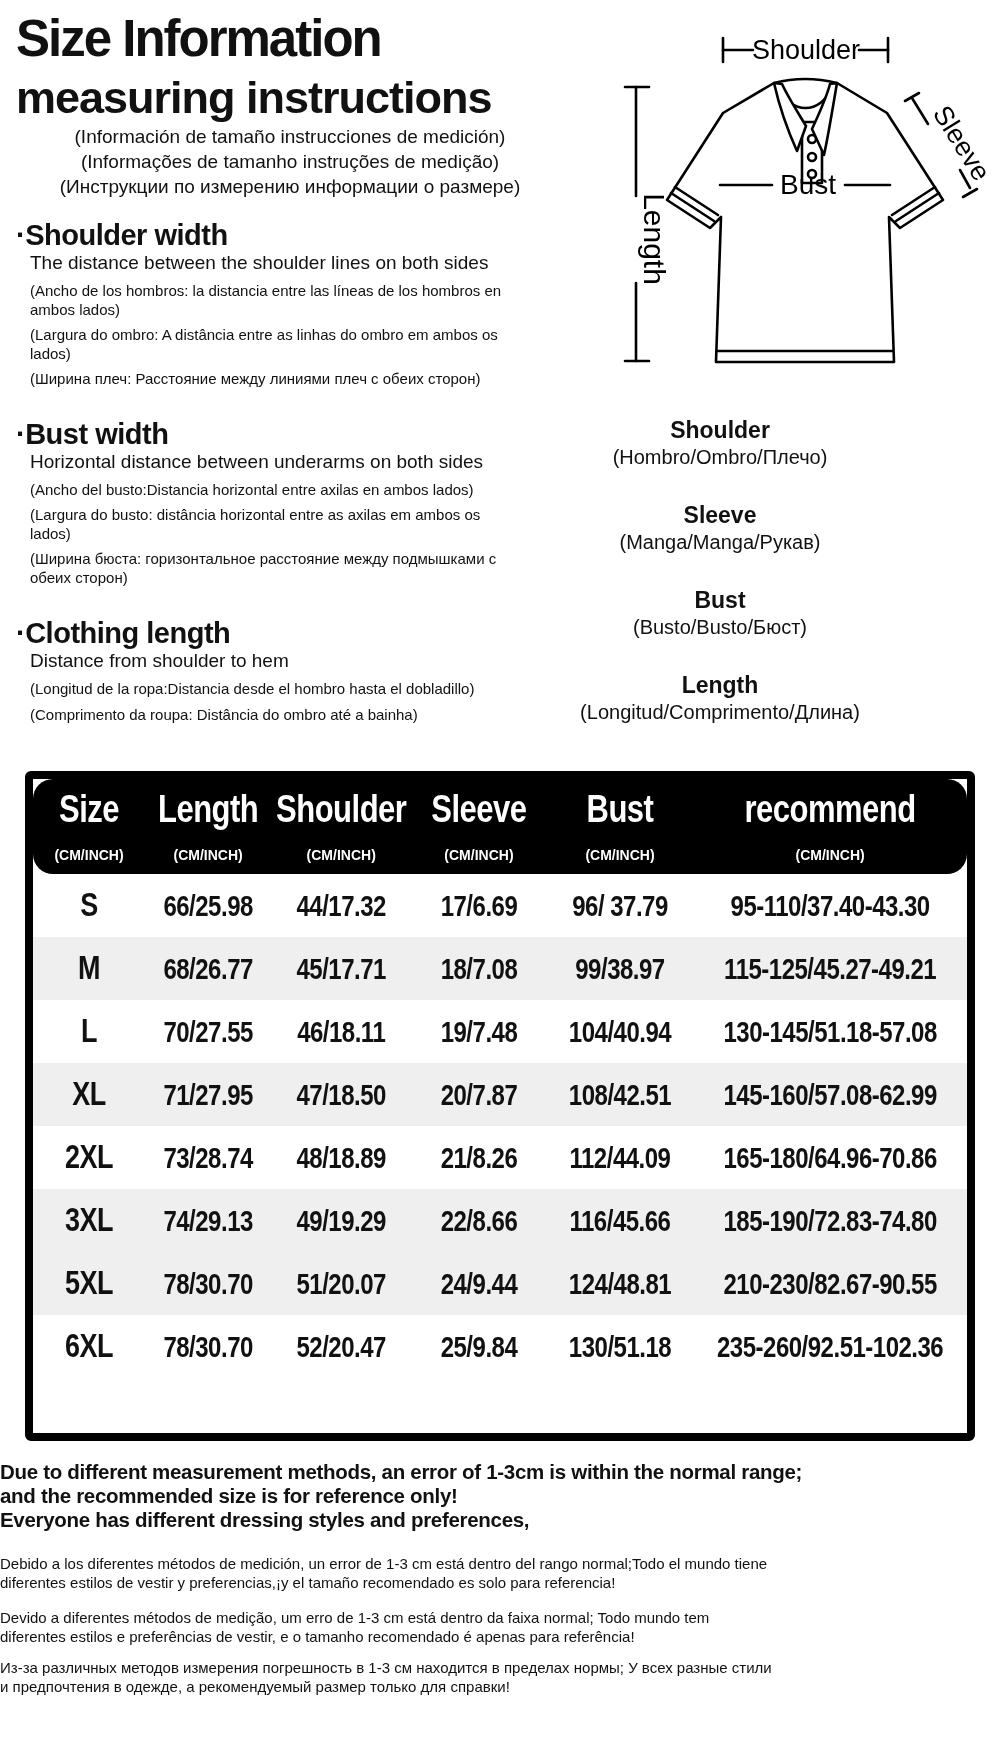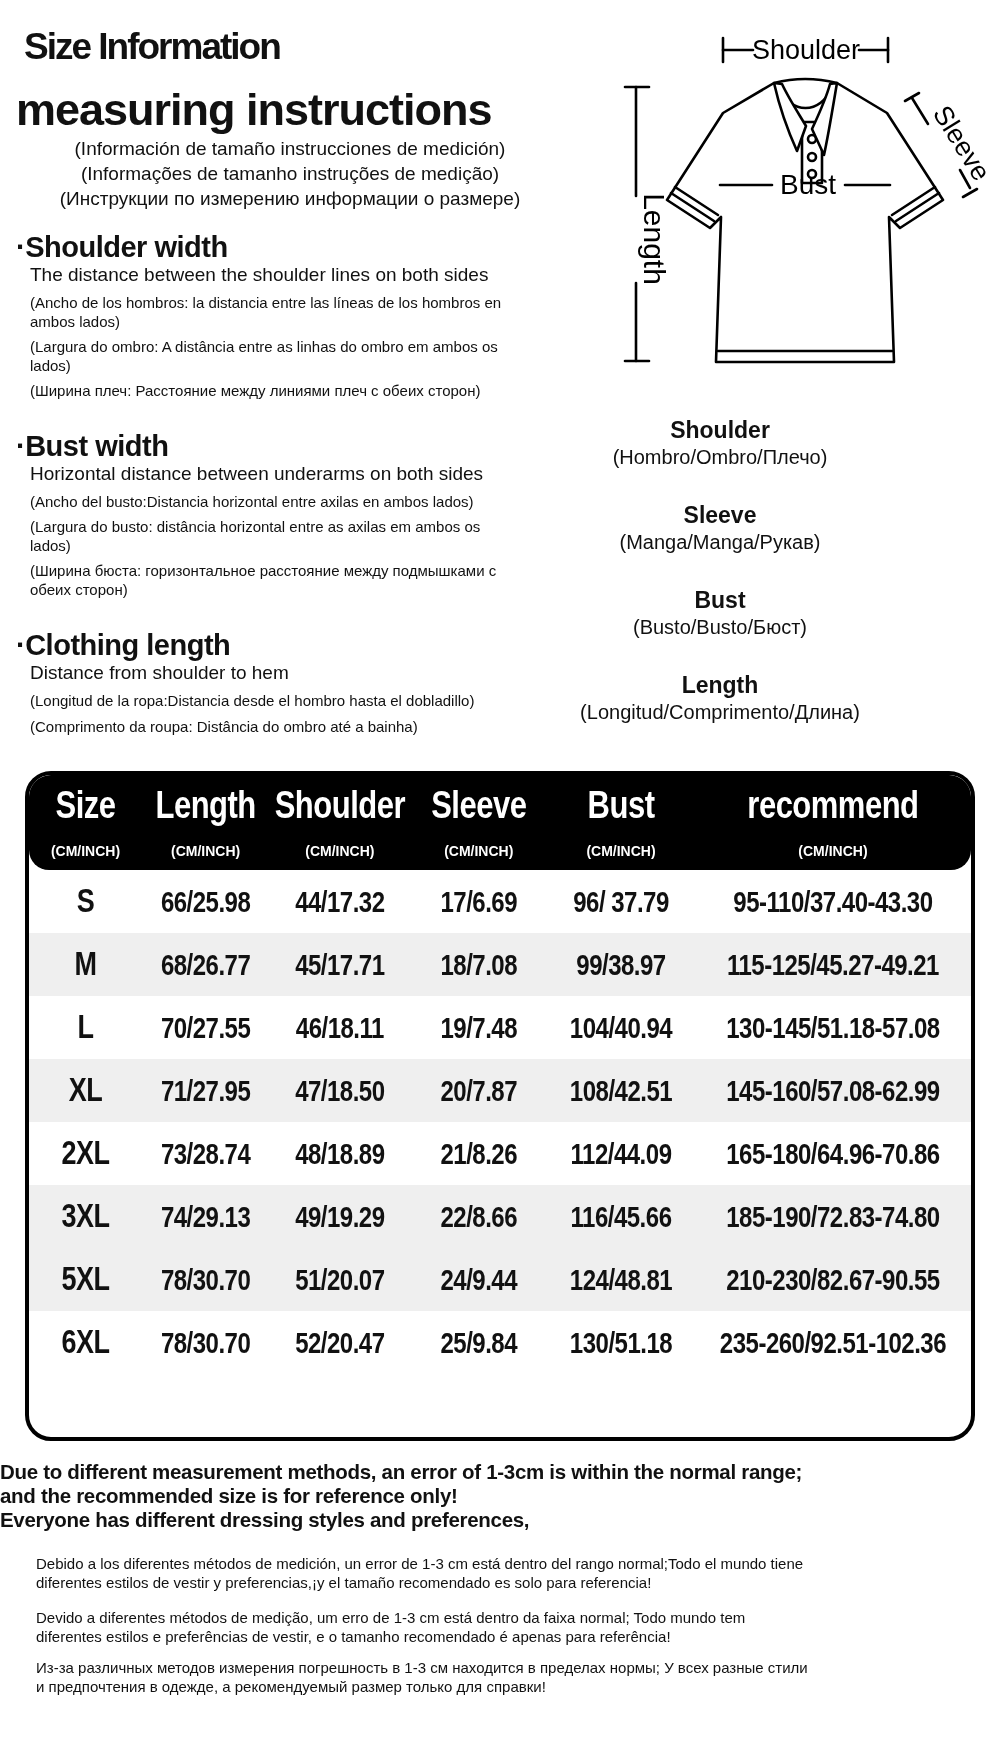--- a/index.html
+++ b/index.html
@@ -2,21 +2,21 @@
 <html><head>
 <meta charset="utf-8">
 <style>
   html,body { margin:0; padding:0; background:#fff; }
   .page {
     position:relative; width:1000px; height:1737px; background:#ffffff;
     color:#111; font-family:"Liberation Sans", sans-serif; overflow:hidden;
   }
   
   .left-col { position:absolute; left:16px; top:4px; width:548px; }
-  .main-title { font-size:37px; font-weight:bold; letter-spacing:-2px; line-height:70px; margin:8px; }
+  .main-title { font-size:51px; font-weight:bold; letter-spacing:-2px; line-height:70px; margin:0; }
   .sub-title  { font-size:45px; font-weight:bold; letter-spacing:-1px; line-height:40px; margin:4px 0 0 0; }
   .top-trans  { margin-top:6px; }
   .top-trans div { font-size:19px; line-height:25px;text-align:center; }
   .section { margin-top:20px; }
   .section + .section { margin-top:30px; }
   .section-title { font-size:29px; font-weight:bold; letter-spacing:-0.5px; line-height:32px; }
   .section-desc  { font-size:19px; line-height:22px; margin:1px 0 0 14px; }
   .section-trans { font-size:15px; line-height:19px; margin:7px 0 0 14px; max-width:480px; }
   .section-trans + .section-trans { margin-top:6px; }
   #section-clothing .section-trans + .section-trans { margin-top:7px; }
@@ -28,37 +28,37 @@
   .diagram-svg .filled { fill:#ffffff; }
   .diagram-svg text { fill:#000; stroke:none; font-family:"Liberation Sans", sans-serif; }
   .legend { position:absolute; left:555px; top:405px; width:330px; text-align:center; }
   .legend-item { margin-bottom:32px; }
   .legend-item:first-child { margin-top:12px; }
   .legend-name  { font-size:23px; font-weight:bold; line-height:27px; }
   .legend-trans { font-size:20px; line-height:25px; margin-top:1px; }
   
   .size-table {
     position:absolute; left:25px; top:771px; width:950px; height:670px;
-    border:4px solid #000000; border-radius:26px; background:#fff;
+    border:8px solid #000000; border-radius:6px; background:#fff;
     box-sizing:border-box; overflow:hidden;
   }
   .grid-6 { display:grid; grid-template-columns:12% 13.5% 15% 14.5% 15.7% 29.3%; }
   .table-header { height:95px; background:#000; border-radius:20px; color:#fff; align-items:center; }
   .header-cell { display:flex; flex-direction:column; align-items:center; justify-content:center; }
   .header-label { font-size:31px; font-weight:bold; letter-spacing:-0.5px; transform:scaleY(1.25); }
   .header-unit  { font-size:14px; font-weight:bold; margin-top:20px; transform:scaleY(1.05); }
   .table-row { height:63px; align-items:center; }
   .table-row.striped { background:#efefef; }
   .cell { text-align:center; font-weight:bold; font-size:24px; letter-spacing:-0.5px; }
   .cell span { display:inline-block; transform:scaleY(1.2); white-space:nowrap; }
   .cell.size-cell { font-size:27px; }
   
   .notes { position:absolute; left:0; top:1460px; width:1000px; text-align:left; }
   .notes-en div { font-size:20.5px; font-weight:bold; line-height:24px; letter-spacing:-0.3px; }
-  .notes-lang div { font-size:15px; line-height:19px;padding-left:36px; }
+  .notes-lang div { font-size:15px; line-height:19px; }
   .notes-es { margin-top:22px; }
   .notes-pt { margin-top:16px; }
   .notes-ru { margin-top:12px; }
 </style>
 </head>
 <body>
 
 <div class="page">
 
   <div class="left-col">

